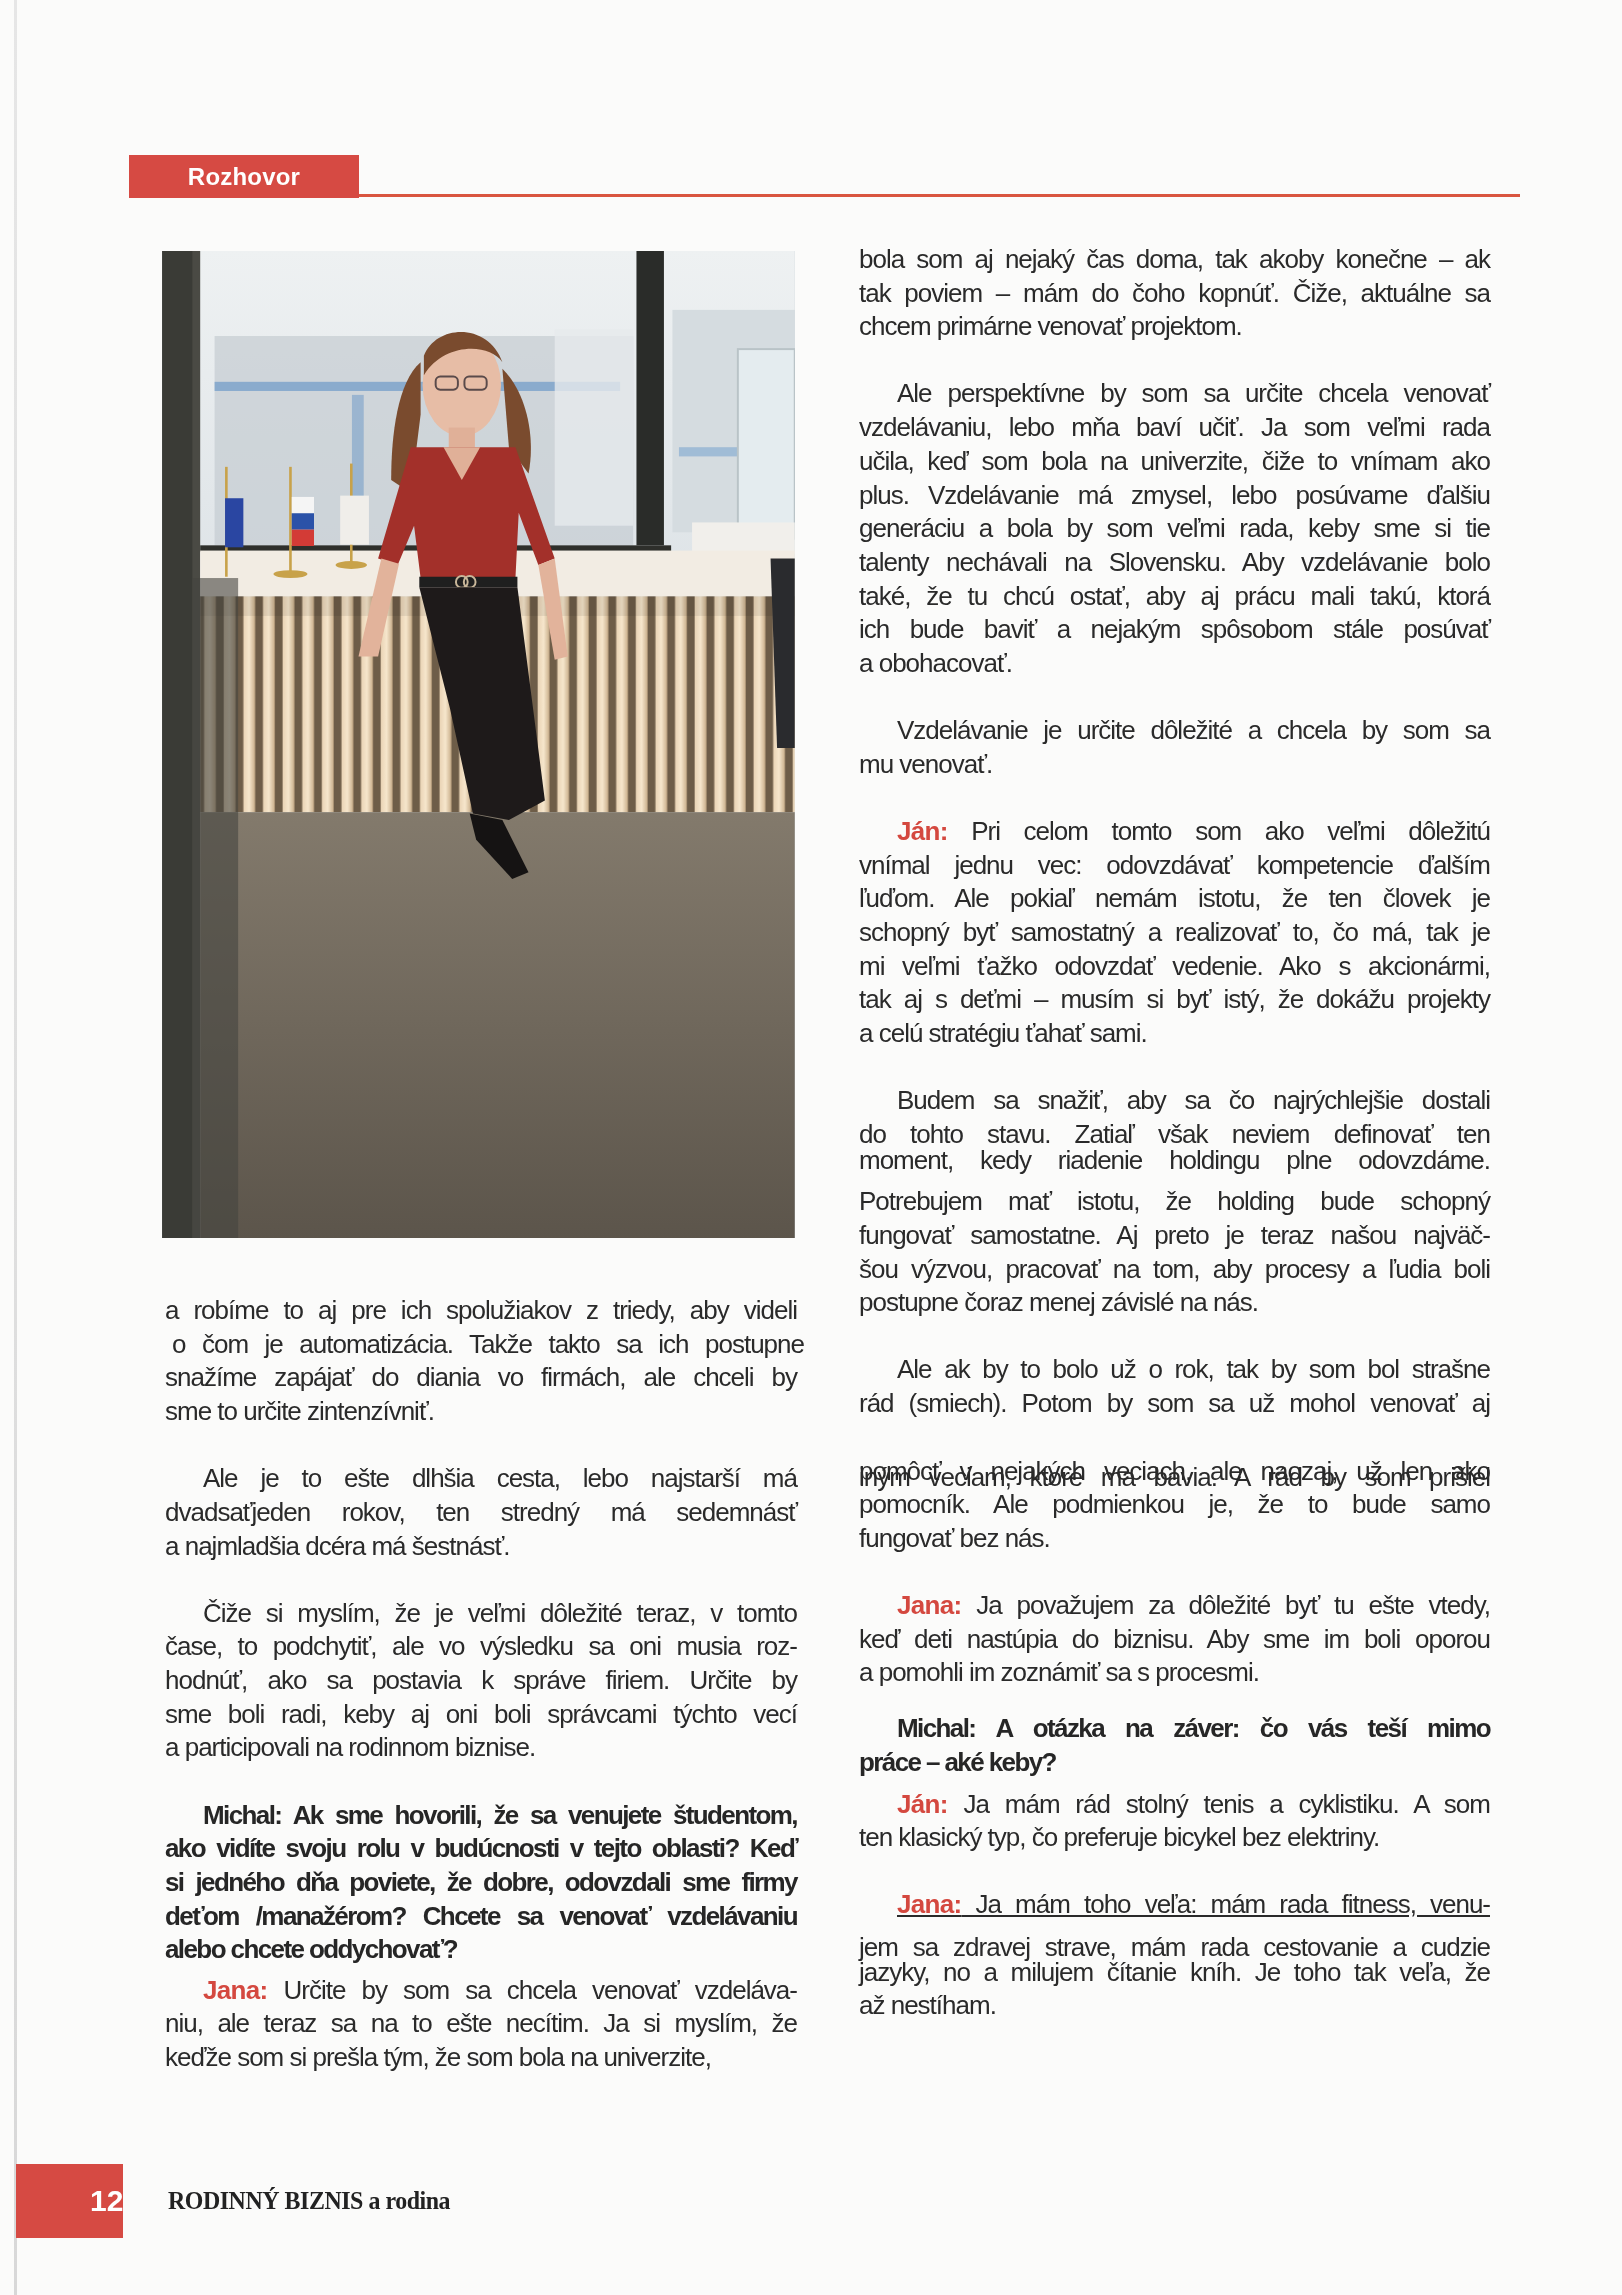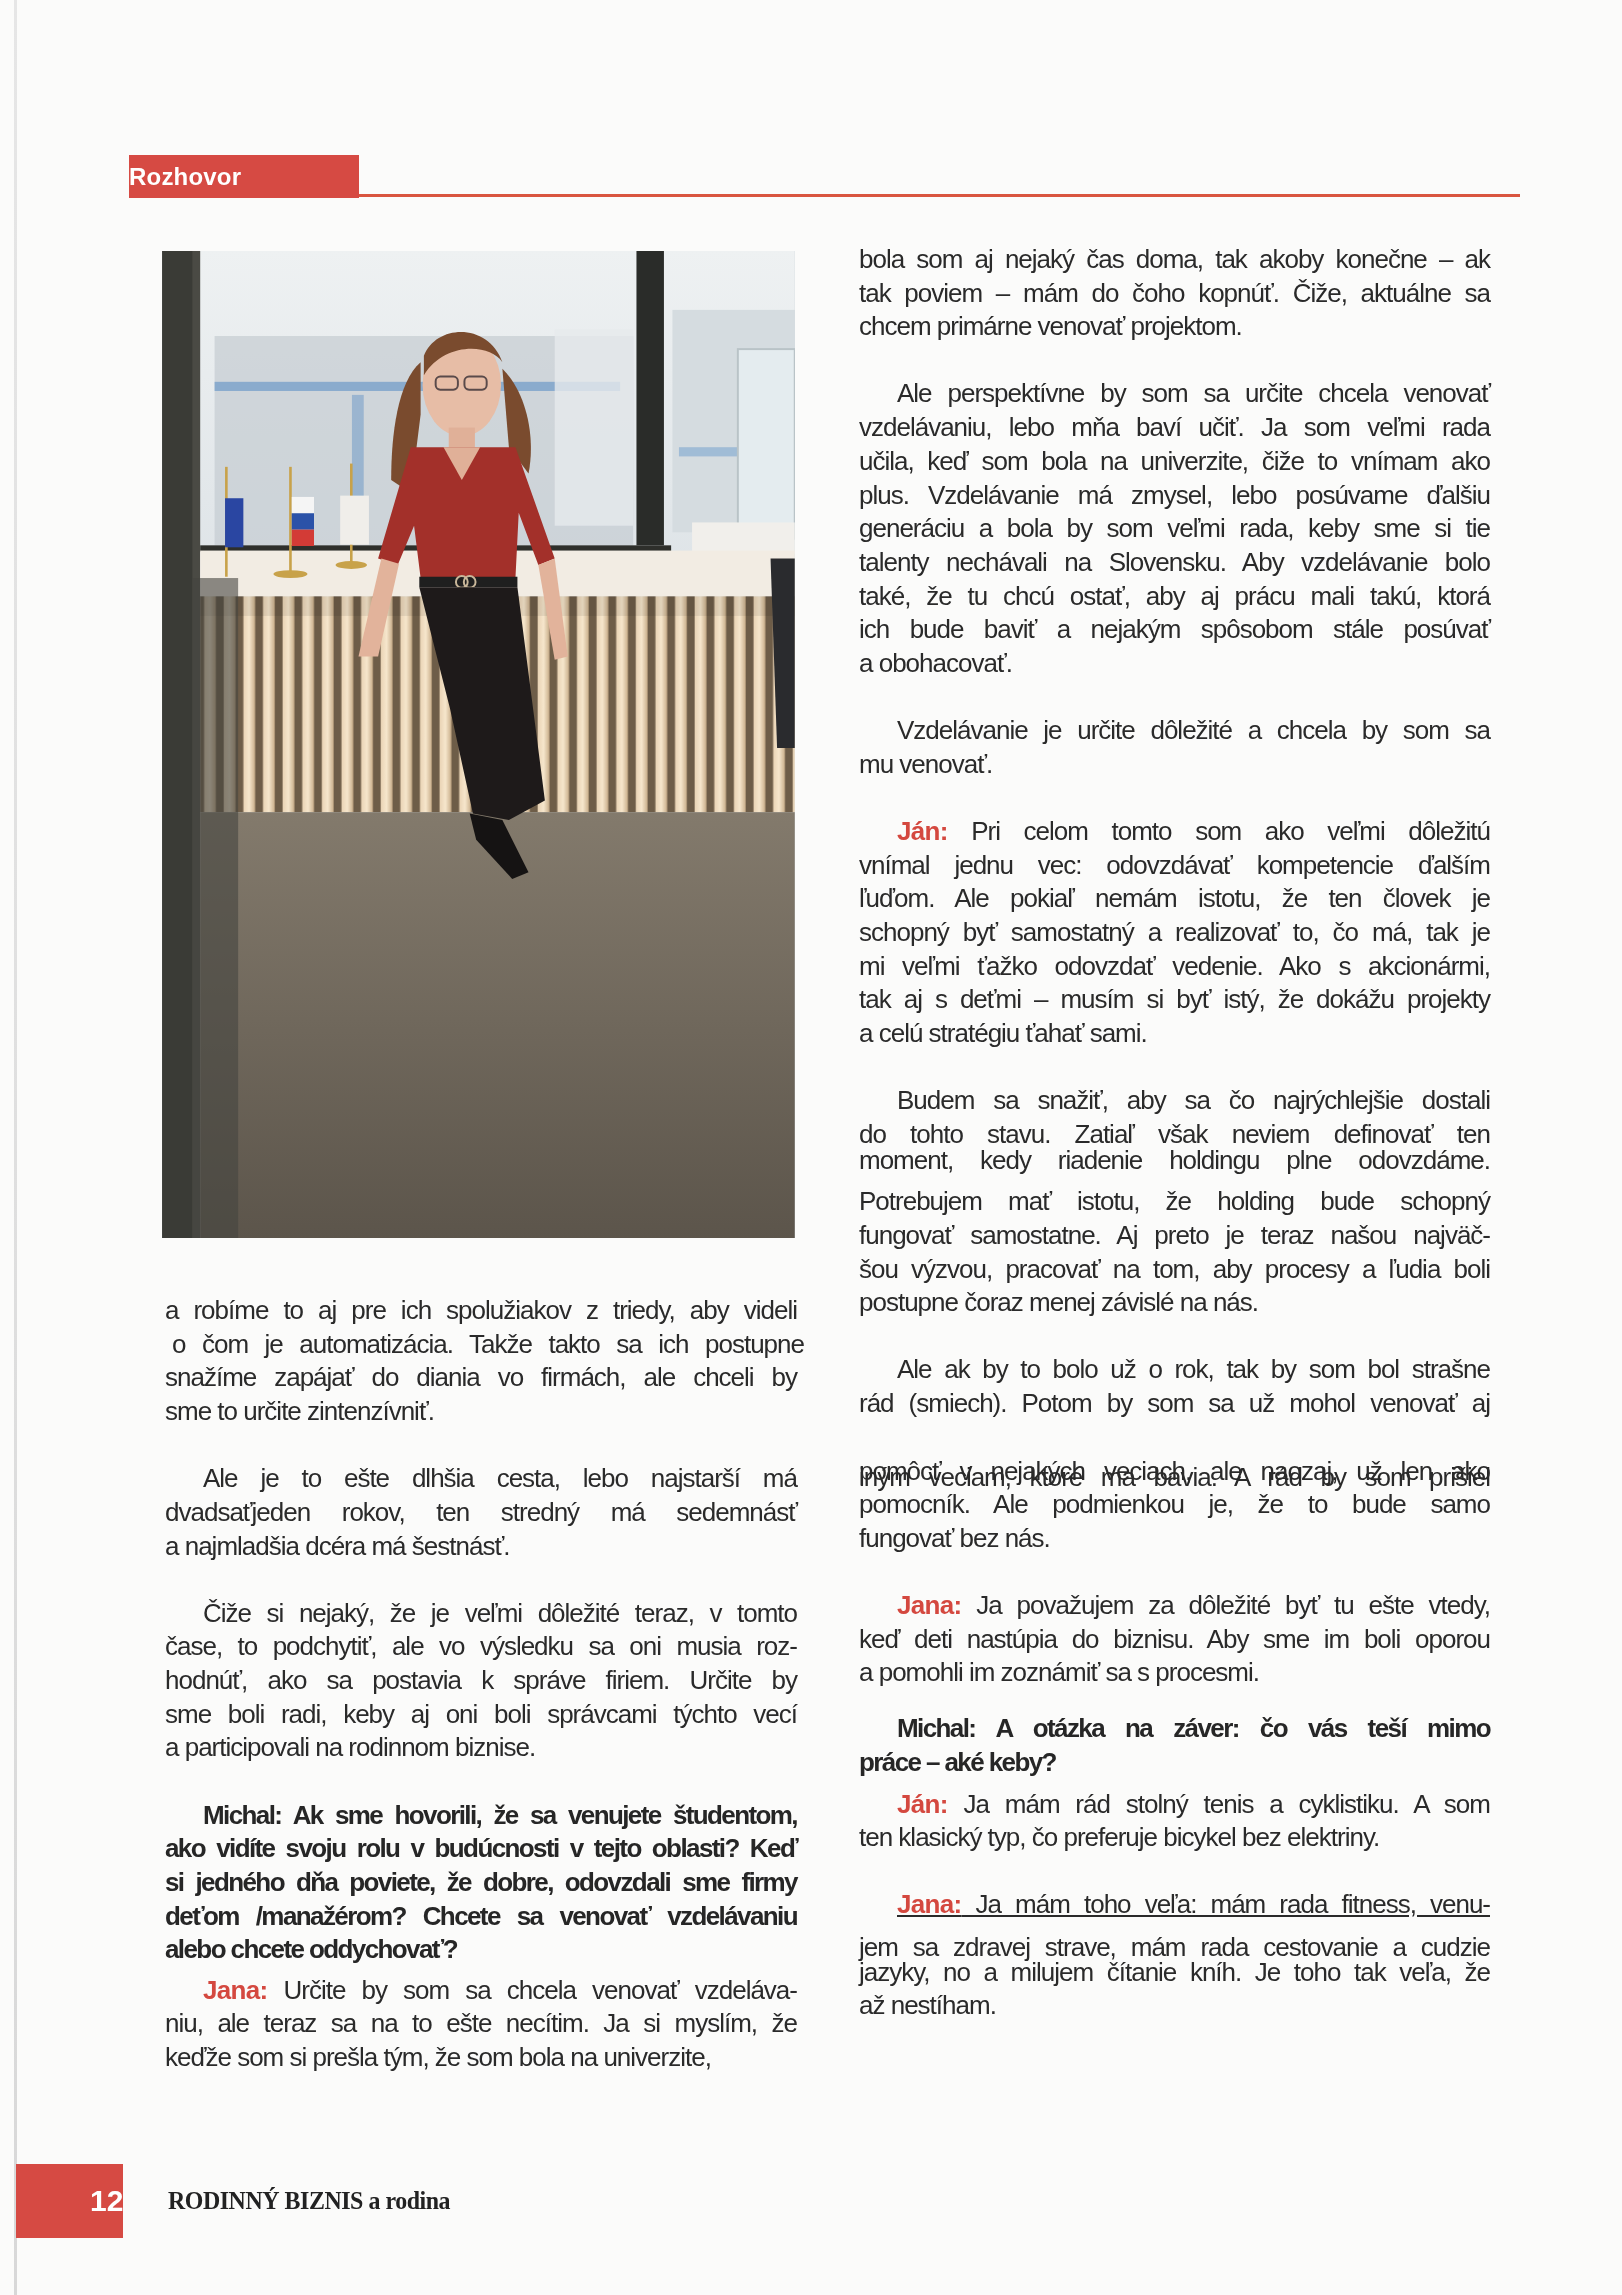--- a/index.html
+++ b/index.html
@@ -10,21 +10,21 @@
     color: #2b2b2b;
   }
   .scan-edge {
     position: absolute; left: 14.4px; top: 0; width: 2.6px; height: 2295px;
     background: linear-gradient(#e6e6e6, #d8d8d8);
   }
   
   .section-tag {
     position: absolute; left: 129px; top: 155px; width: 230px; height: 43px;
     background: #d64a43; color: #fff; font-weight: bold; font-size: 24px;
-    display: flex; align-items: center; letter-spacing: 0.2px;
+    display: flex; align-items: center; justify-content: center; letter-spacing: 0.2px;
   }
   .section-rule {
     position: absolute; left: 359px; top: 194px; width: 1161px; height: 2.6px; background: #d9553f;
   }
   
   .photo {
     position: absolute; left: 162px; top: 251px; width: 633px; height: 987px; overflow: hidden;
     background: #cfd6da;
   }
   
@@ -155,21 +155,21 @@
 </div>
 
 <div class="col col-left" id="col-left" style="top:1293px;">
     <div class="line" style="top: 0px;"><span>a robíme to aj pre ich spolužiakov z triedy, aby videli</span></div>
     <div class="line" style="top: 34px; margin-left: 7px;"><span>o čom je automatizácia. Takže takto sa ich postupne</span></div>
     <div class="line" style="top: 67px;"><span>snažíme zapájať do diania vo firmách, ale chceli by</span></div>
     <div class="line last" style="top: 101px;"><span>sme to určite zintenzívniť.</span></div>
     <div class="line indent" style="top: 168px;"><span>Ale je to ešte dlhšia cesta, lebo najstarší má</span></div>
     <div class="line" style="top: 202px;"><span>dvadsaťjeden rokov, ten stredný má sedemnásť</span></div>
     <div class="line last" style="top: 236px;"><span>a najmladšia dcéra má šestnásť.</span></div>
-    <div class="line indent" style="top: 303px;"><span>Čiže si nejaký, že je veľmi dôležité teraz, v tomto</span></div>
+    <div class="line indent" style="top: 303px;"><span>Čiže si myslím, že je veľmi dôležité teraz, v tomto</span></div>
     <div class="line" style="top: 336px;"><span>čase, to podchytiť, ale vo výsledku sa oni musia roz-</span></div>
     <div class="line" style="top: 370px;"><span>hodnúť, ako sa postavia k správe firiem. Určite by</span></div>
     <div class="line" style="top: 404px;"><span>sme boli radi, keby aj oni boli správcami týchto vecí</span></div>
     <div class="line last" style="top: 437px;"><span>a participovali na rodinnom biznise.</span></div>
     <div class="line q indent" style="top: 505px;"><span>Michal: Ak sme hovorili, že sa venujete študentom,</span></div>
     <div class="line q" style="top: 538px;"><span>ako vidíte svoju rolu v budúcnosti v tejto oblasti? Keď</span></div>
     <div class="line q" style="top: 572px;"><span>si jedného dňa poviete, že dobre, odovzdali sme firmy</span></div>
     <div class="line q" style="top: 606px;"><span>deťom /manažérom? Chcete sa venovať vzdelávaniu</span></div>
     <div class="line q last" style="top: 639px;"><span>alebo chcete oddychovať?</span></div>
     <div class="line indent" style="top: 680px;"><span class="spk">Jana:</span><span> Určite by som sa chcela venovať vzdeláva-</span></div>

